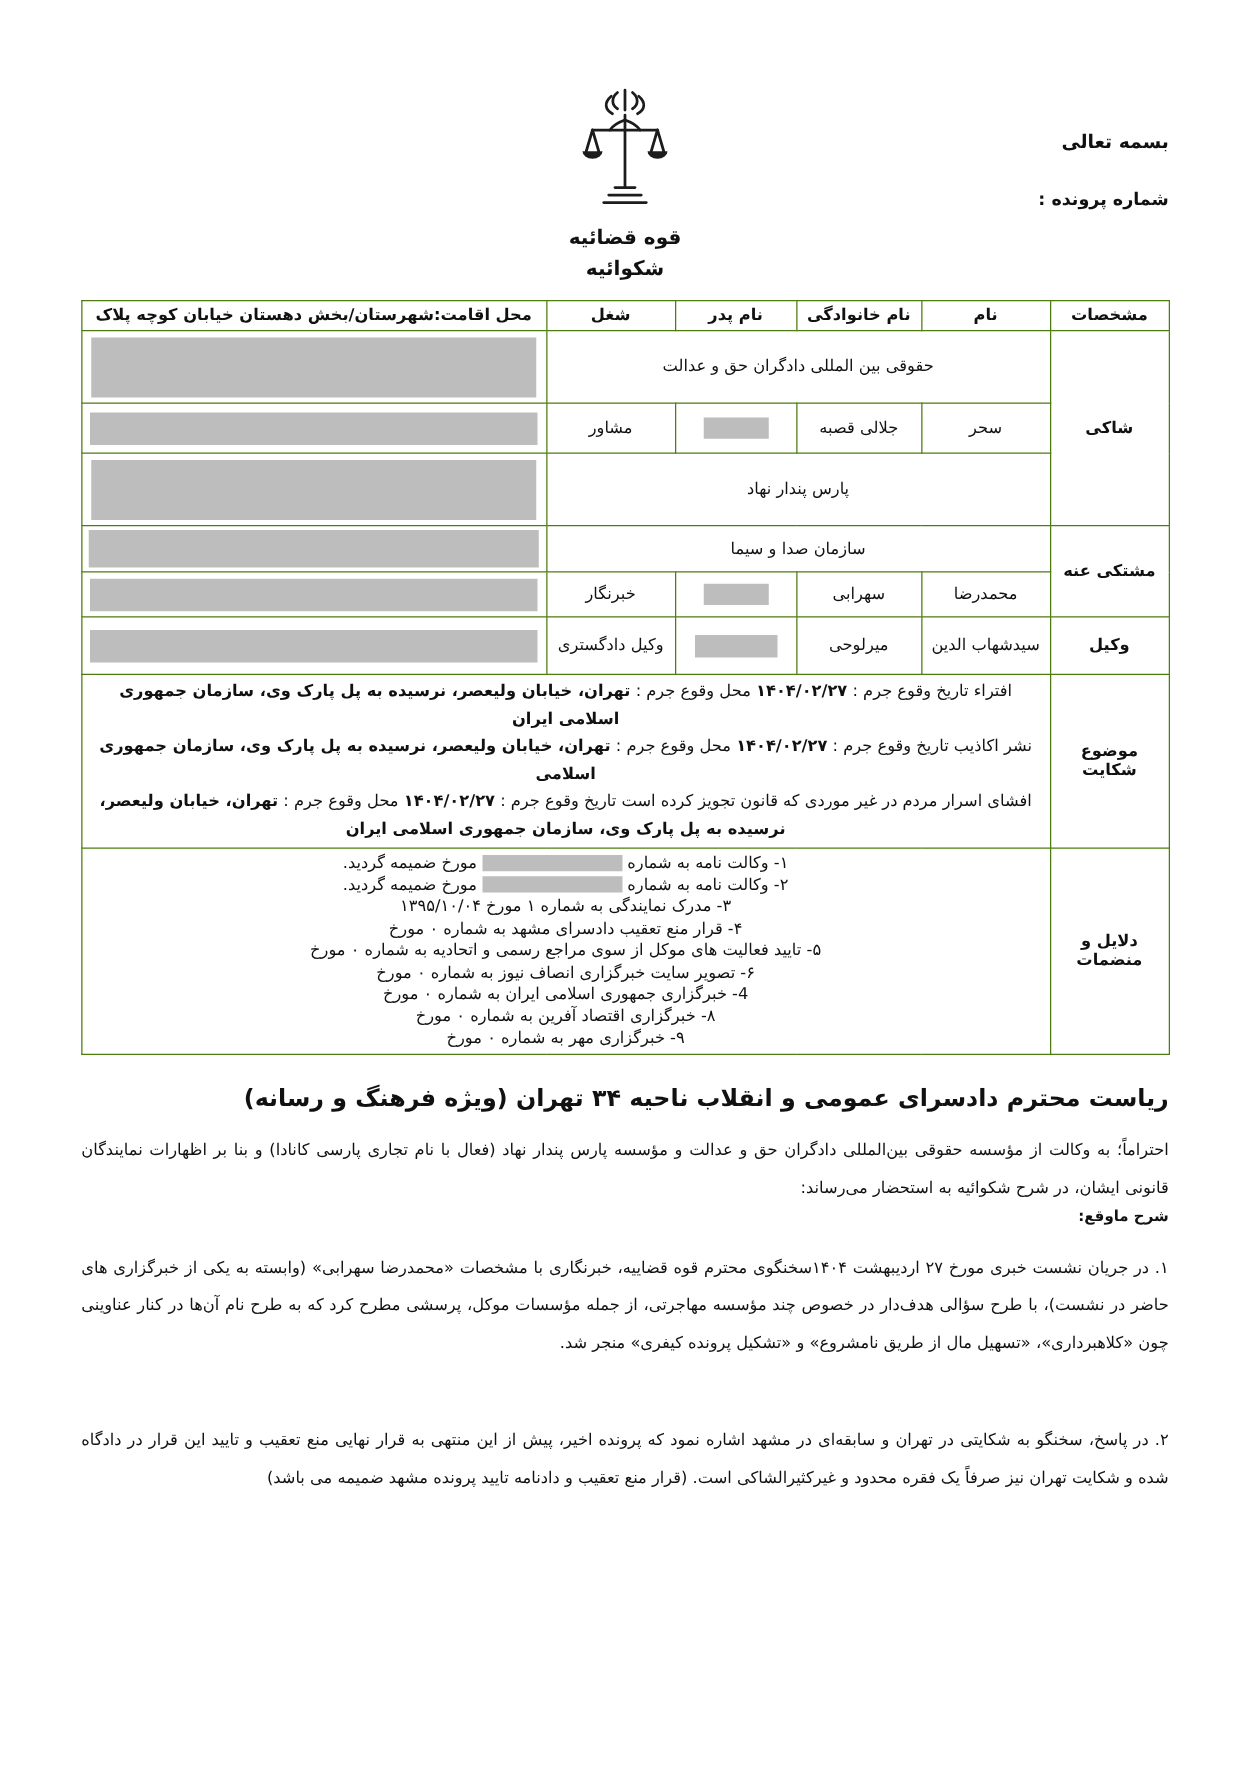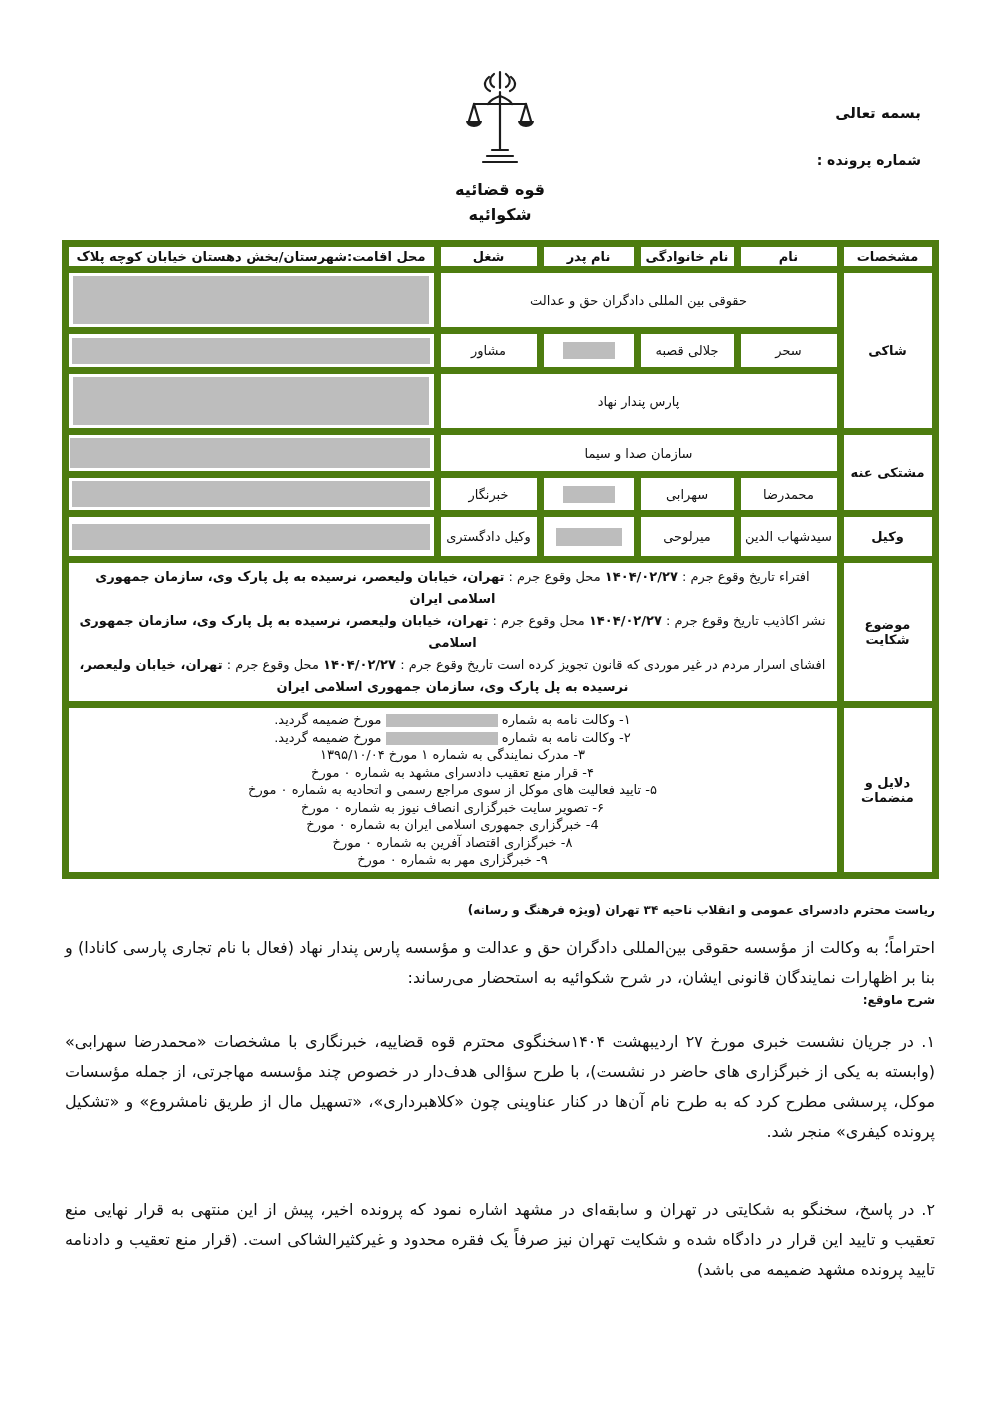--- a/index.html
+++ b/index.html
@@ -14,21 +14,21 @@
     width: 1000px;
     height: 1415px;
     background: #ffffff;
     direction: rtl;
     overflow: hidden;
   }
   .bold { font-weight: bold; }
   .redact { background: #bdbdbd; }
 
   
-  .hdr-right { position: absolute; top: 104px; right: 79px; }
+  .hdr-right { position: absolute; top: 104px; right: 65px; }
   .hdr-right .bismillah { font-weight: bold; font-size: 15px; }
   .hdr-right .caseno { margin-top: 30px; font-size: 14px; font-weight: bold; }
 
   .hdr-center { position: absolute; top: 70px; left: 50%; transform: translateX(-50%); text-align: center; }
   .hdr-center .org { font-weight: bold; font-size: 16px; margin-top: 2px; }
   .hdr-center .doctype { font-weight: bold; font-size: 16px; margin-top: 6px; }
 
   .hdr-left { position: absolute; top: 106px; left: 85px; width: 230px; text-align: left; direction: rtl; font-weight: bold; font-size: 14.5px; }
   .hdr-left .line2 { margin-top: 8px; }
   .hdr-left .track-box { width: 140px; height: 22px; margin: 3px 0 0 0; }
@@ -36,21 +36,21 @@
 
   
   table.parties {
     border-collapse: collapse;
     margin: 240px auto 0 auto;
     width: 870px;
     table-layout: fixed;
     direction: rtl;
   }
   table.parties td {
-    border: 7px solid #4d7c0f;
+    border: 1px solid #4d7c0f;
     text-align: center;
     vertical-align: middle;
     font-size: 13px;
     padding: 3px 4px;
     overflow: hidden;
   }
   tr.hrow td { font-weight: bold; font-size: 13px; padding: 2px; height: 24px; }
   td.rowlabel { font-weight: bold; font-size: 14px; }
   td.toplabel { vertical-align: top; padding-top: 10px; }
 
@@ -59,23 +59,23 @@
   .box-res-md { width: 360px; height: 30px; margin: 0 auto; }
   .box-father { width: 52px; height: 17px; margin: 0 auto; }
   .box-father-w { width: 66px; height: 18px; margin: 0 auto; }
 
   td.subject-cell { text-align: right; vertical-align: top; font-size: 13px; line-height: 22px; padding: 5px 8px; }
   td.evidence-cell { text-align: right; vertical-align: top; font-size: 12.5px; line-height: 17.5px; padding: 5px 8px; }
   .redact-inline { display: inline-block; width: 112px; height: 13px; vertical-align: middle; background: #bdbdbd; }
 
   
   .letter { margin: 24px 65px 0 65px; direction: rtl; }
-  .letter-heading { font-size: 12px; font-weight: bold; margin-top: 24px; }
+  .letter-heading { font-size: 19px; font-weight: bold; margin-top: 24px; }
   .letter-salute { font-size: 17px; font-weight: bold; margin-top: 44px; }
-  .letter-p { font-size: 16px; line-height: 30px; text-align: justify; margin-top: 16px; }
+  .letter-p { font-size: 13px; line-height: 30px; text-align: justify; margin-top: 16px; }
   .letter-sec { font-size: 12px; font-weight: bold; }
   .p1 { margin-top: 20px; }
   .p2 { margin-top: 48px; }
 </style>
 </head>
 <body>
 
 <div class="page">
 
   <div class="hdr-right">

